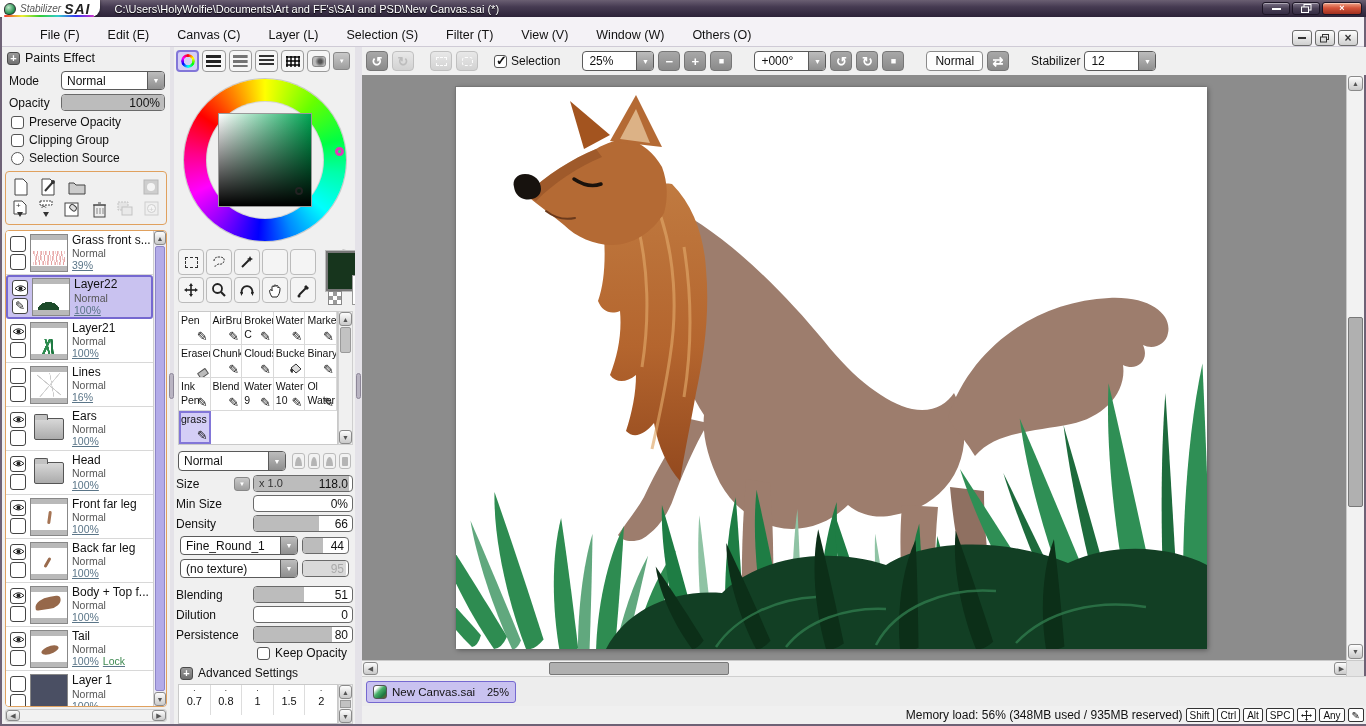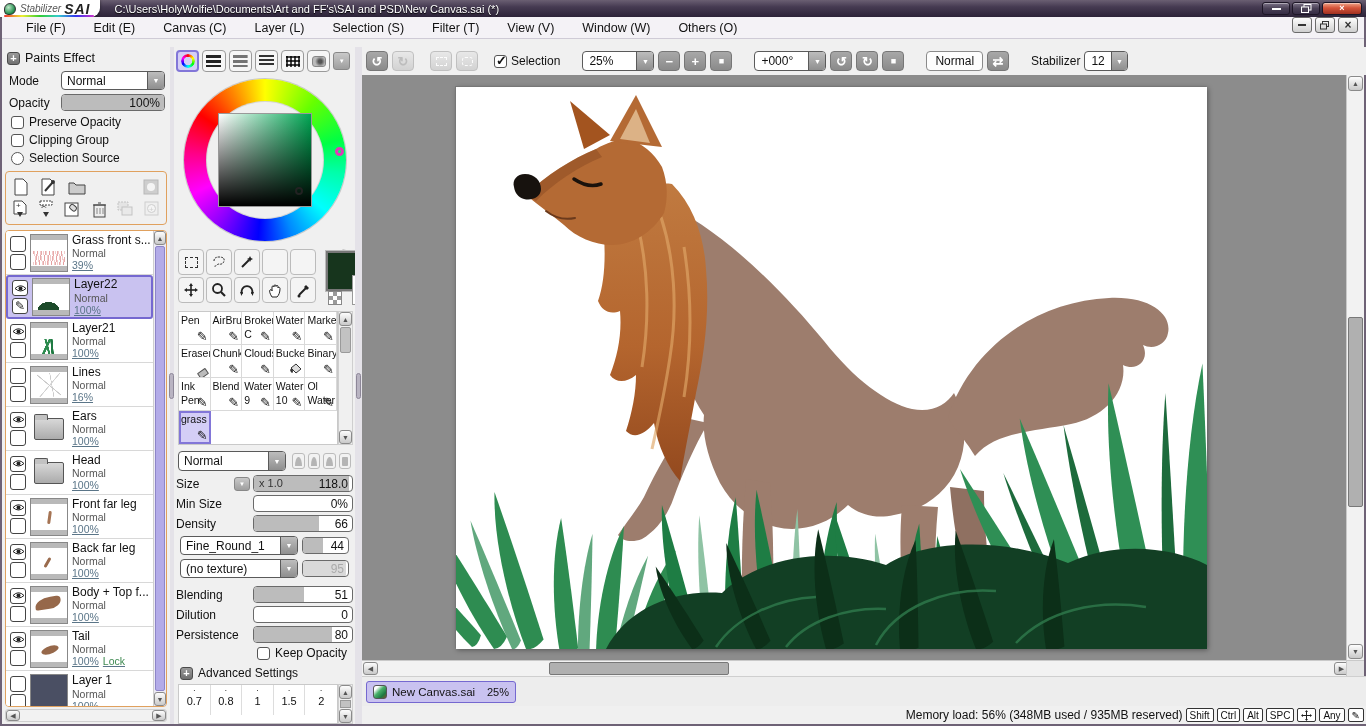--- a/index.html
+++ b/index.html
@@ -16,21 +16,21 @@
   #logo .sai { font-style:italic; font-weight:bold; font-size:14px; margin-left:3px; letter-spacing:1px; }
   #logo .rainbow { position:absolute; left:4px; right:6px; bottom:0; height:2px;
     background:linear-gradient(90deg,#e33,#ee3,#3c3,#3cc,#33e,#c3c); border-radius:1px; }
   #title-path { margin-left:14px; font-size:11px; text-shadow:0 1px 1px #000; }
   #winbtns { margin-left:auto; display:flex; gap:2px; padding-right:4px; }
   .wbtn { width:28px; height:13px; border:1px solid #1d1626; border-radius:3px; display:flex; align-items:center; justify-content:center; color:#fff; font-size:9px; line-height:1; background:linear-gradient(#7c7287,#4a4156 50%,#352c44); box-shadow:inset 0 1px 0 rgba(255,255,255,.4); }
   .wbtn.close { background:linear-gradient(#f0a488,#d4543a 45%,#a03020); width:40px; font-weight:bold; }
   .minbar { width:9px; height:2px; background:#fff; }
 
   
-  #menubar { position:absolute; left:0; top:17px; width:1362px; height:22px; background:#f4f2f6; border-bottom:1px solid #cfcbd6; display:flex; align-items:flex-start; padding-left:10px; }
+  #menubar { position:absolute; left:0; top:17px; width:1362px; height:30px; background:#f4f2f6; border-bottom:1px solid #cfcbd6; display:flex; align-items:flex-end; padding-left:24px; }
   .menu-item { padding:4px 14px; font-size:12.5px; }
   #mdibtns { margin-left:auto; display:flex; gap:3px; padding-right:6px; }
   .mdibtn { width:20px; height:16px; border:1px solid #6b6b6b; border-radius:3px; background:linear-gradient(#fdfdfd,#cfcfcf); display:flex; align-items:center; justify-content:center; font-size:9px; color:#333; }
   .mdibtn svg { display:block; }
 
   
   #leftcol { position:absolute; left:0; top:47px; width:168px; height:677px; background:#f0f0f0; display:flex; flex-direction:column; padding:2px 1px 2px 3px; }
   #midcol { position:absolute; left:172px; top:47px; width:181px; height:677px; background:#f0f0f0; }
   .vsplit { position:absolute; top:47px; width:4px; height:677px; background:#e4e2e8; }
   .split-handle { position:absolute; top:326px; width:5px; height:26px; background:#b9b4c2; border:1px solid #8d8798; border-radius:3px; }
@@ -815,21 +815,21 @@
       <span class="ddbtn">▼</span>
     </div>
     <span class="tbsq">↺</span>
     <span class="tbsq">↻</span>
     <span class="tbsq" style="font-size:9px">■</span>
     <span class="gap16"></span>
     <span class="tb-btn">Normal</span>
     <span class="tbsq">⇄</span>
     <span class="gap16"></span>
     <span id="tb-label">Stabilizer</span>
-    <div class="tb-dd" style="width:44px">
+    <div class="tb-dd" style="width:72px">
       <span class="ddtext">12</span>
       <span class="ddbtn">▼</span>
     </div>
   </div>
 
   <div id="workspace">
     <div id="canvas">
       <svg viewBox="0 0 751 562" width="751" height="562">
         <defs>
           <linearGradient id="furG" x1="0" y1="0" x2="0" y2="1">

